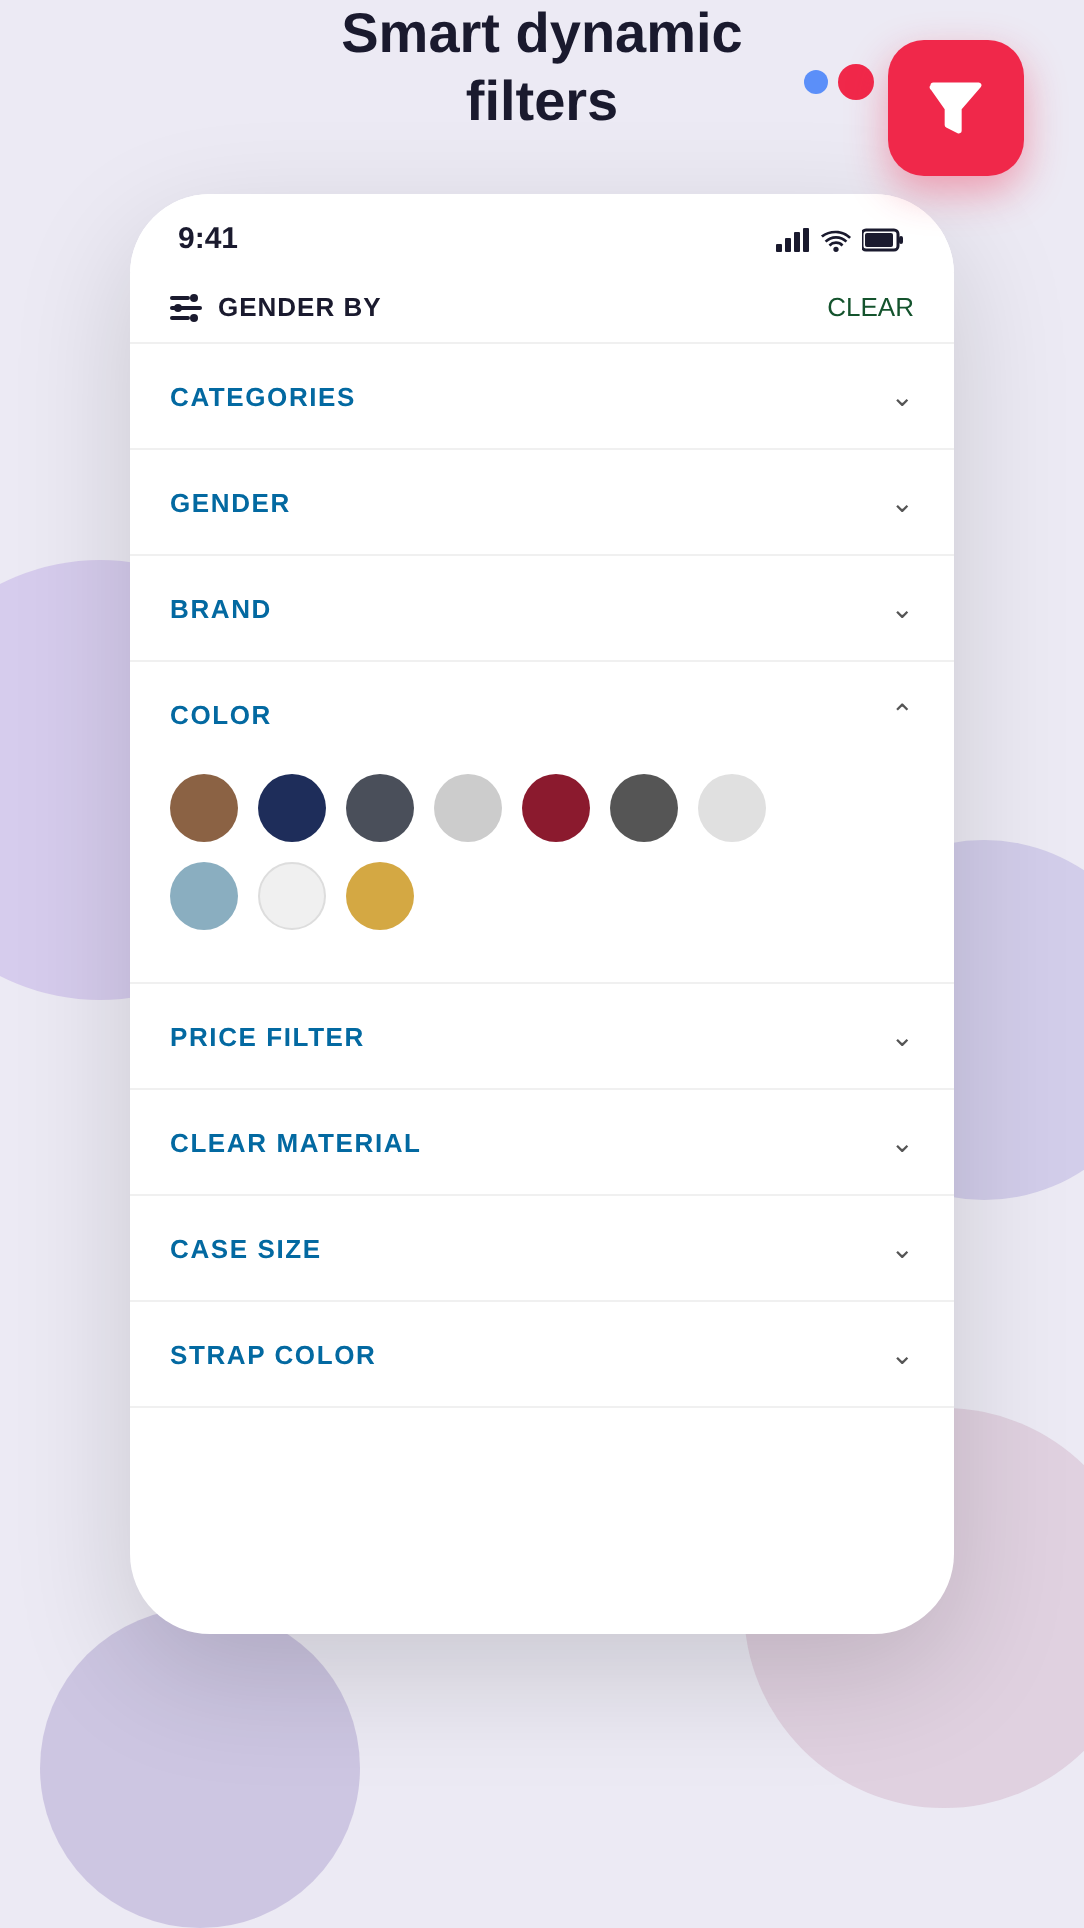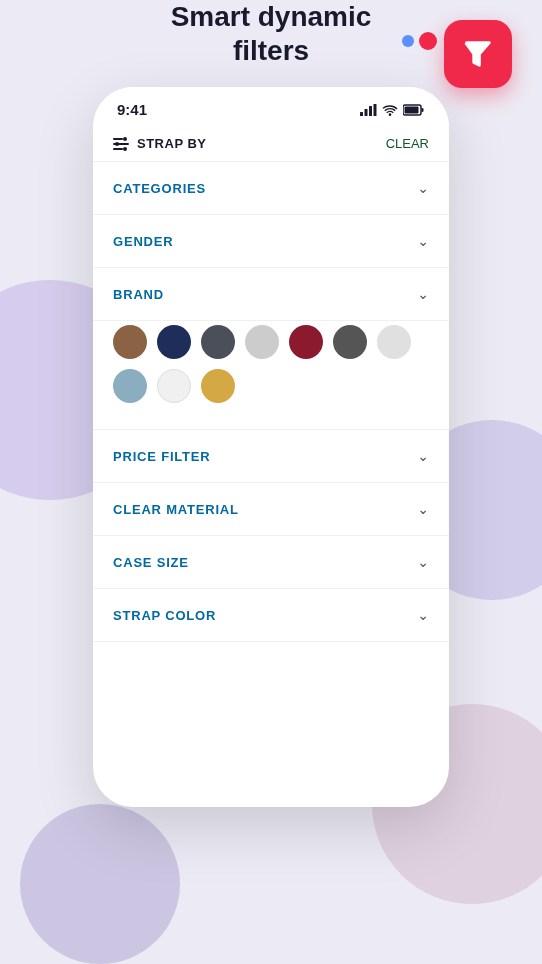--- a/index.html
+++ b/index.html
@@ -114,22 +114,22 @@
       width: 18px;
       height: 18px;
       background: #f0284a;
       border-radius: 50%;
     }
 
     
     .phone-mockup {
       position: relative;
       z-index: 5;
-      width: 356px;
-      margin: 0 auto;
+      width: 412px;
+      margin: 10px auto;
       background: white;
       border-radius: 40px;
       box-shadow: 0 20px 60px rgba(0,0,0,0.15);
       overflow: hidden;
       min-height: 720px;
     }
 
     
     .status-bar {
       display: flex;
@@ -284,21 +284,21 @@
     <div class="filter-by-left">
 
       <svg width="16" height="14" viewBox="0 0 16 14" fill="#1a1a2e">
         <rect y="1" width="10" height="2" rx="1"></rect>
         <rect y="6" width="16" height="2" rx="1"></rect>
         <rect y="11" width="10" height="2" rx="1"></rect>
         <circle cx="12" cy="2" r="2"></circle>
         <circle cx="4" cy="7" r="2"></circle>
         <circle cx="12" cy="12" r="2"></circle>
       </svg>
-      <span class="filter-bar-label">STRAP BY</span>
+      <span class="filter-bar-label">GENDER BY</span>
     </div>
     <span class="clear-btn">CLEAR</span>
   </div>
 
   <div class="filter-section">
     <div class="filter-section-header">
       <span class="filter-section-title">CATEGORIES</span>
       <span class="chevron-icon">⌄</span>
     </div>
   </div>
@@ -311,20 +311,24 @@
   </div>
 
   <div class="filter-section">
     <div class="filter-section-header">
       <span class="filter-section-title">BRAND</span>
       <span class="chevron-icon">⌄</span>
     </div>
   </div>
 
   <div class="filter-section">
+    <div class="filter-section-header">
+      <span class="filter-section-title">COLOR</span>
+      <span class="chevron-icon">⌃</span>
+    </div>
     <div class="color-section-body">
       <div class="color-row" id="color-row-1">
           <div class="color-dot" style="background: rgb(139, 98, 68);"></div>
           <div class="color-dot" style="background: rgb(30, 45, 90);"></div>
           <div class="color-dot" style="background: rgb(74, 79, 90);"></div>
           <div class="color-dot" style="background: rgb(204, 204, 204);"></div>
           <div class="color-dot" style="background: rgb(139, 26, 46);"></div>
           <div class="color-dot" style="background: rgb(85, 85, 85);"></div>
           <div class="color-dot" style="background: rgb(224, 224, 224);"></div>
         </div>

